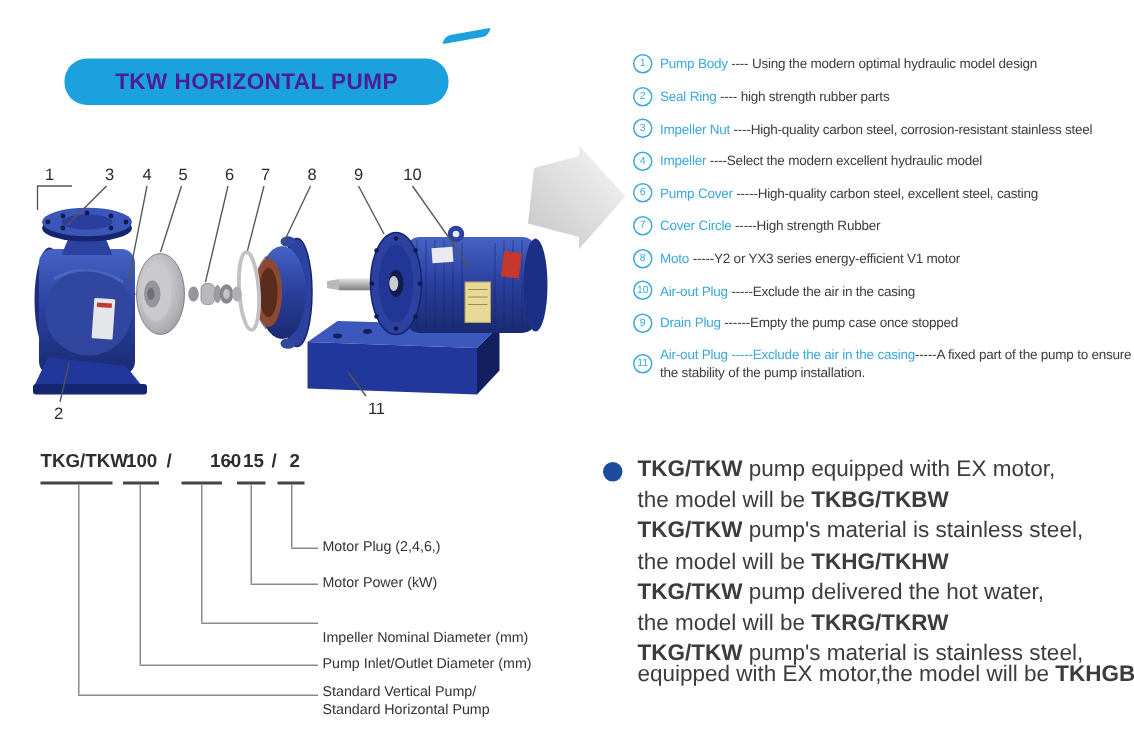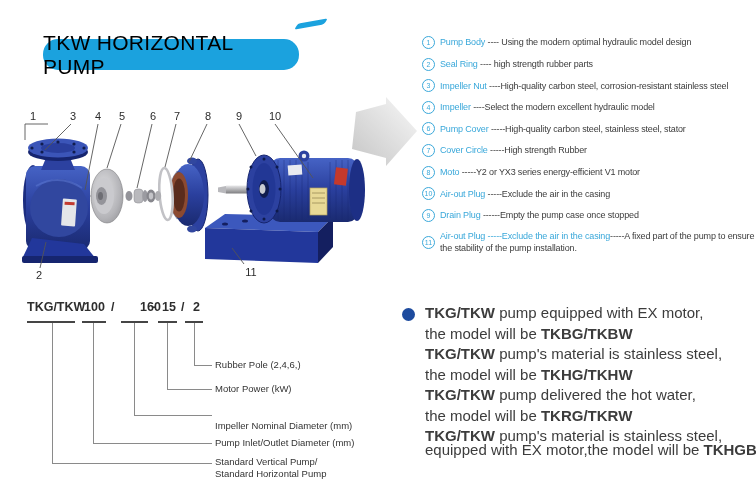--- a/index.html
+++ b/index.html
@@ -2,21 +2,21 @@
 <html><head>
 <meta charset="utf-8">
 <style>
   html,body{margin:0;padding:0;background:#fff}
   .page{position:relative;width:756px;height:500px;background:#fff;overflow:hidden;
         font-family:"Liberation Sans",sans-serif;color:#3c3c3c}
 
   
   .banner{position:absolute;left:43px;top:39px;width:256px;height:31px;background:#1ba2de;
           border-radius:15px;display:flex;align-items:center;justify-content:center}
-  .banner span{color:#000000;font-weight:normal;font-size:21px;letter-spacing:.3px}
+  .banner span{color:#4c1d95;font-weight:bold;font-size:15px;letter-spacing:.3px}
   .swoosh{position:absolute;left:298px;top:21px;width:26px;height:6px;background:#1ba2de;
           transform:skewX(-40deg) rotate(-12deg);border-radius:2px}
 
   
   .parts{position:absolute;left:422px;top:37px;width:334px}
   .pl-row{display:flex;align-items:center;margin-bottom:9.6px;font-size:9px;
           letter-spacing:-0.15px;line-height:11.2px}
   .pl-text{margin:0;white-space:nowrap}
   .pl-row.wrap .pl-text{white-space:normal;width:316px}
   .badge{flex:none;width:11px;height:11px;border:1px solid #3aa8da;border-radius:50%;
@@ -206,21 +206,21 @@
     <div class="pl-row">
         <span class="badge">3</span>
         <p class="pl-text"><span class="blue">Impeller Nut</span><span class="blue"></span><span> ----High-quality carbon steel, corrosion-resistant stainless steel</span></p>
       </div>
     <div class="pl-row">
         <span class="badge">4</span>
         <p class="pl-text"><span class="blue">Impeller</span><span class="blue"></span><span> ----Select the modern excellent hydraulic model</span></p>
       </div>
     <div class="pl-row">
         <span class="badge">6</span>
-        <p class="pl-text"><span class="blue">Pump Cover</span><span class="blue"></span><span> -----High-quality carbon steel, stainless steel, stator</span></p>
+        <p class="pl-text"><span class="blue">Pump Cover</span><span class="blue"></span><span> -----High-quality carbon steel, excellent steel, casting</span></p>
       </div>
     <div class="pl-row">
         <span class="badge">7</span>
         <p class="pl-text"><span class="blue">Cover Circle</span><span class="blue"></span><span> -----High strength Rubber</span></p>
       </div>
     <div class="pl-row">
         <span class="badge">8</span>
         <p class="pl-text"><span class="blue">Moto</span><span class="blue"></span><span> -----Y2 or YX3 series energy-efficient V1 motor</span></p>
       </div>
     <div class="pl-row">
@@ -258,21 +258,21 @@
     <div class="vl" style="left:134px;top:323px;height:92px"></div>
     <div class="vl" style="left:167px;top:323px;height:66px"></div>
     <div class="vl" style="left:194px;top:323px;height:42px"></div>
 
     <div class="hl" style="left:52px;top:463px;width:160px"></div>
     <div class="hl" style="left:93px;top:443px;width:119px"></div>
     <div class="hl" style="left:134px;top:415px;width:78px"></div>
     <div class="hl" style="left:167px;top:389px;width:45px"></div>
     <div class="hl" style="left:194px;top:365px;width:18px"></div>
 
-    <span class="mc-label" style="left:215px;top:359px">Rubber Pole (2,4,6,)</span>
+    <span class="mc-label" style="left:215px;top:359px">Motor Plug (2,4,6,)</span>
     <span class="mc-label" style="left:215px;top:383px">Motor Power (kW)</span>
     <span class="mc-label" style="left:215px;top:420px">Impeller Nominal Diameter (mm)</span>
     <span class="mc-label" style="left:215px;top:437px">Pump Inlet/Outlet Diameter (mm)</span>
     <span class="mc-label" style="left:215px;top:456px">Standard Vertical Pump/</span>
     <span class="mc-label" style="left:215px;top:468px">Standard Horizontal Pump</span>
   </div>
 
   <div class="bullet"></div>
   <div class="variants">
     <p><b>TKG/TKW</b><span> pump equipped with EX motor,</span></p>

